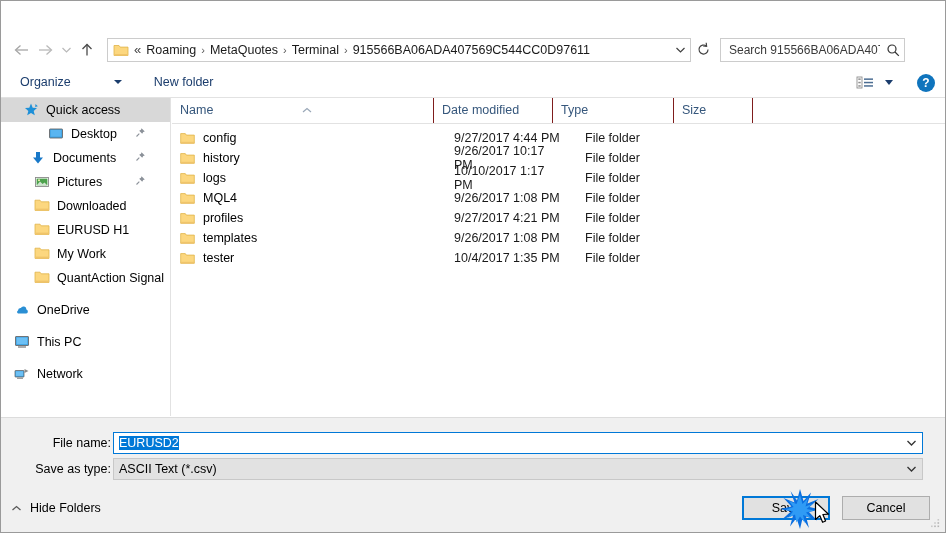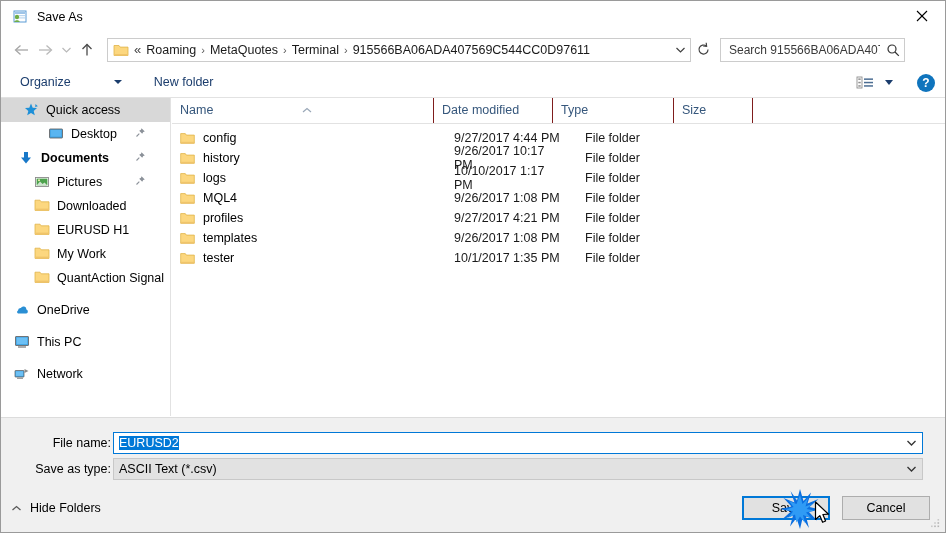--- a/index.html
+++ b/index.html
@@ -374,39 +374,20 @@
     position: absolute;
     right: 4px; bottom: 3px;
     width: 12px; height: 12px;
   }
 </style>
 </head>
 <body>
 
 <div id="dialog">
 
-  <div class="titlebar">
-    <div class="title-icon">
-      <svg width="16" height="16" viewBox="0 0 16 16">
-        <rect x="2" y="2" width="12" height="11" fill="#ffffff" stroke="#5b9bd5" stroke-width="1"></rect>
-        <rect x="3" y="3" width="10" height="2" fill="#9fc5e8"></rect>
-        <rect x="7" y="6" width="6" height="1.2" fill="#bdd7ee"></rect>
-        <rect x="7" y="8.3" width="6" height="1.2" fill="#bdd7ee"></rect>
-        <circle cx="5" cy="8" r="2.2" fill="#70ad47"></circle>
-        <path d="M2.2 13 C2.6 10.6 7.4 10.6 7.8 13 Z" fill="#70ad47"></path>
-      </svg>
-    </div>
-    <div class="title-text">Save As</div>
-    <div class="close-btn">
-      <svg width="12" height="12" viewBox="0 0 12 12">
-        <line x1="1" y1="1" x2="11" y2="11" stroke="#000" stroke-width="1.1"></line>
-        <line x1="11" y1="1" x2="1" y2="11" stroke="#000" stroke-width="1.1"></line>
-      </svg>
-    </div>
-  </div>
 
   <div class="navbar">
     <div class="nav-btn back">
       <svg width="17" height="14" viewBox="0 0 17 14">
         <line x1="3" y1="7" x2="15" y2="7" stroke="#a6a6a6" stroke-width="1.3"></line>
         <polyline points="7.5,2.5 2.5,7 7.5,11.5" fill="none" stroke="#a6a6a6" stroke-width="1.3"></polyline>
       </svg>
     </div>
     <div class="nav-btn">
       <svg width="17" height="14" viewBox="0 0 17 14">
@@ -516,21 +497,21 @@
       </span>
       <span>Desktop</span>
       <span class="side-pin">
         <svg width="11" height="11" viewBox="0 0 11 11">
           <path d="M6.5 1.2 L9.8 4.5 L8.2 5 L7.2 6.8 L4.2 3.8 L6 2.8 Z" fill="#8b9199"></path>
           <line x1="4.3" y1="6.7" x2="1.5" y2="9.5" stroke="#8b9199" stroke-width="1.1"></line>
         </svg>
       </span>
     </div>
 
-    <div class="side-item" style="padding-left:17px;font-weight:bold;">
+    <div class="side-item" style="padding-left:29px;">
       <span class="side-icon">
         <svg width="16" height="16" viewBox="0 0 16 16">
           <rect x="6" y="2" width="4" height="6" fill="#1878c8"></rect>
           <path d="M3 7.6 L8 13.4 L13 7.6 Z" fill="#1878c8"></path>
         </svg>
       </span>
       <span>Documents</span>
       <span class="side-pin">
         <svg width="11" height="11" viewBox="0 0 11 11">
           <path d="M6.5 1.2 L9.8 4.5 L8.2 5 L7.2 6.8 L4.2 3.8 L6 2.8 Z" fill="#8b9199"></path>
@@ -751,21 +732,21 @@
       <div class="row">
         <div class="cell-name">
           <span>
             <svg width="15" height="13" viewBox="0 0 15 13" style="display:block">
               <path d="M0.7 1.6 h4.6 l1.1 1.5 H14.3 v8.2 H0.7 Z" fill="#fcd77f" stroke="#e0b44a" stroke-width="0.8"></path>
               <path d="M0.7 9.8 h13.6 v1.5 H0.7 Z" fill="#f0c46a"></path>
             </svg>
           </span>
           <span class="fname">tester</span>
         </div>
-        <div class="cell-date">10/1/2017 1:35 PM</div>
+        <div class="cell-date">10/4/2017 1:35 PM</div>
         <div class="cell-type">File folder</div>
         <div class="cell-size"></div>
       </div>
     </div>
   </div>
 
   <div class="form-area">
 
     <div class="form-row" style="left:0; top:14px;">
       <div class="form-label">File name:</div>

